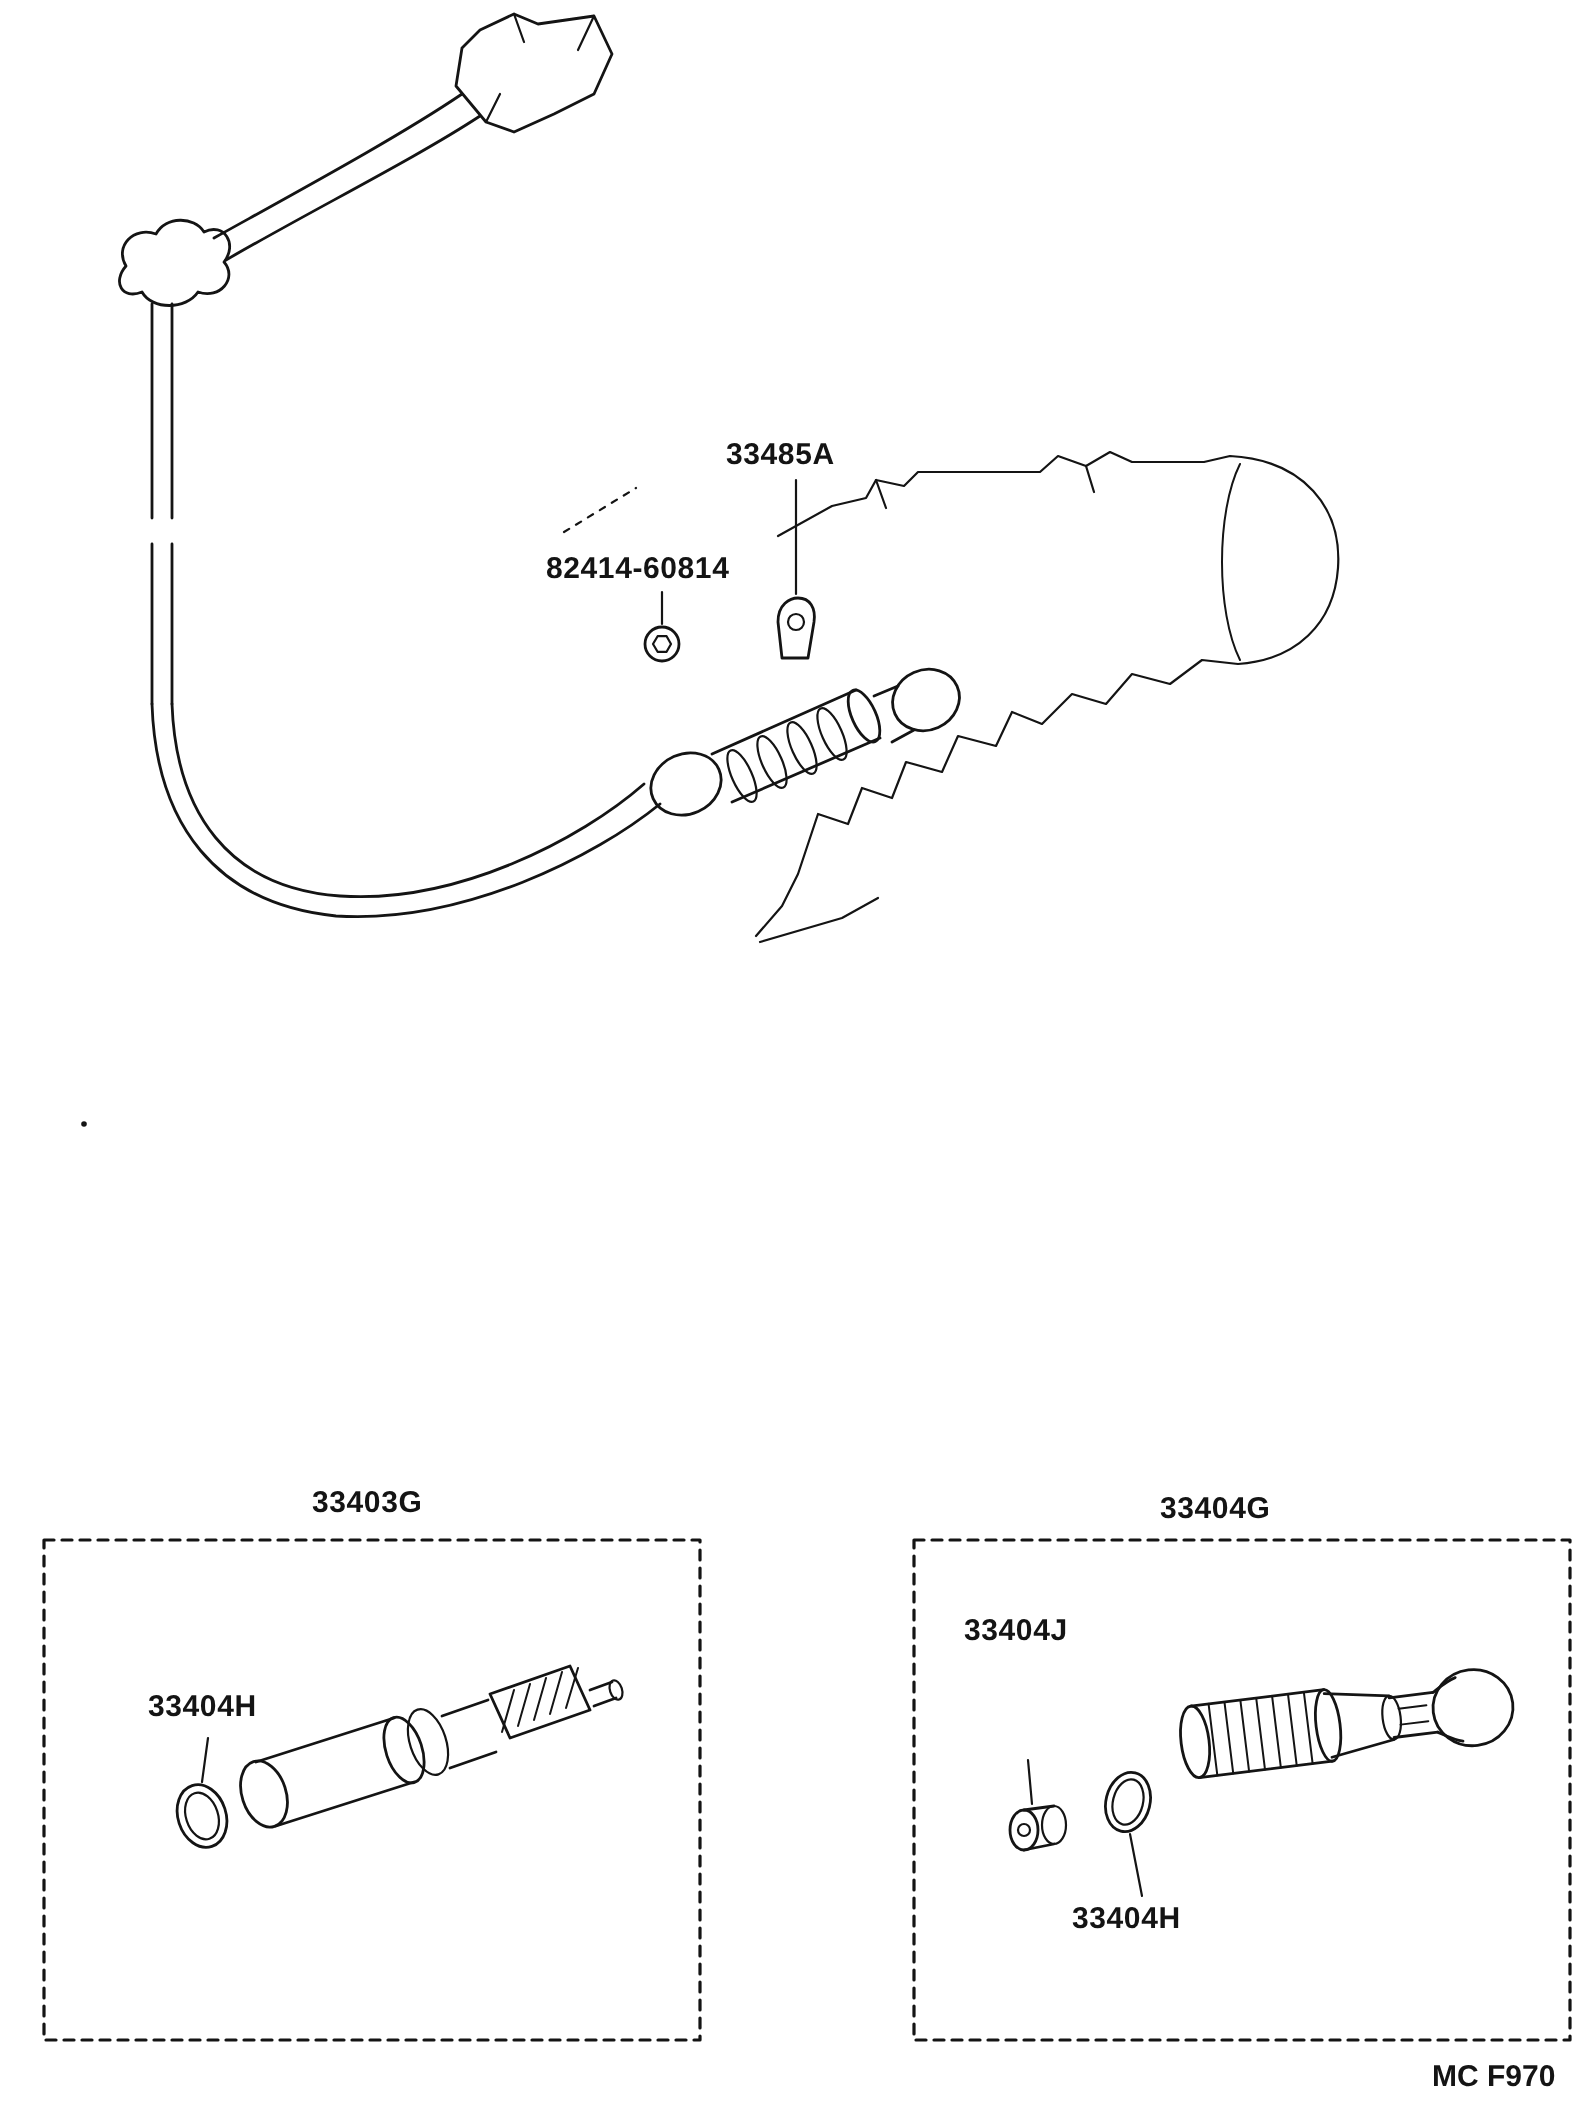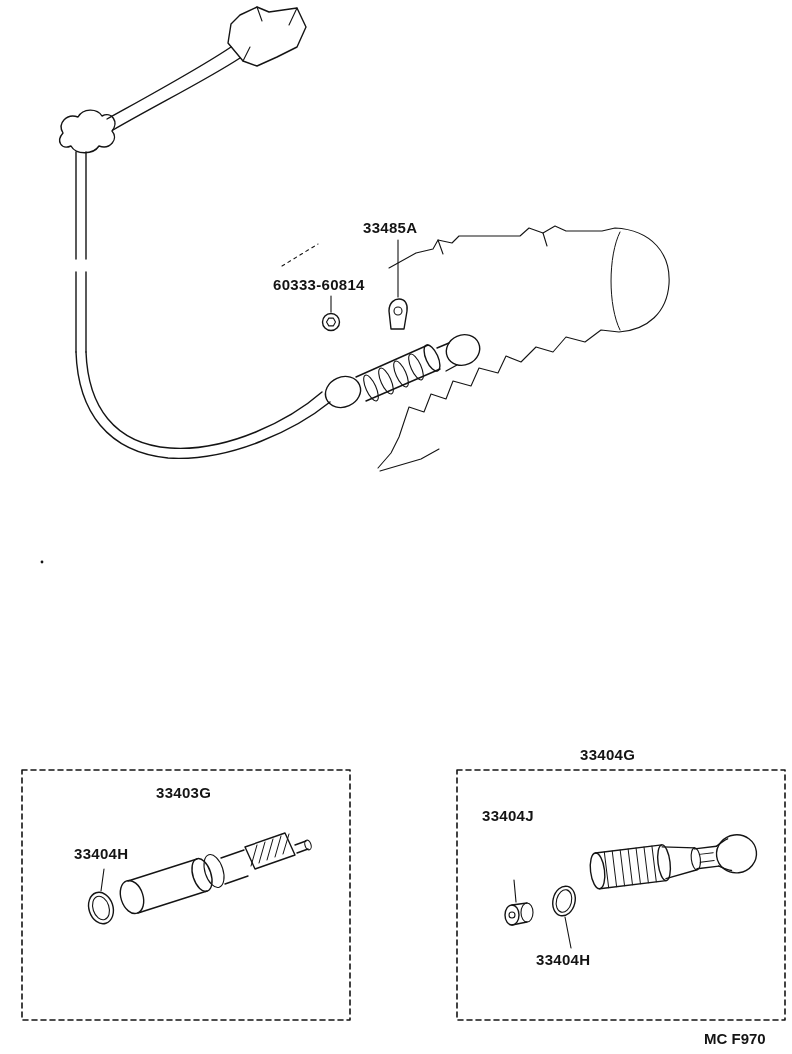--- a/index.html
+++ b/index.html
@@ -6,21 +6,21 @@
   .page{
     position:relative;width:792px;height:1054px;background:#ffffff;
     font-family:"Liberation Sans",sans-serif;overflow:hidden;
   }
   .page svg{position:absolute;left:0;top:0;}
   .part-label{
     position:absolute;font-size:15px;font-weight:700;color:#141414;
     white-space:nowrap;letter-spacing:.3px;
   }
   .footer-code{
-    position:absolute;font-size:15px;font-weight:700;color:#141414;white-space:nowrap;
+    position:absolute;font-size:15px;font-weight:700;color:#141414;white-space:nowrap;margin-left:12px;
   }
 </style>
 </head>
 <body>
 
 <div class="page">
 
   <svg width="792" height="1054" viewBox="0 0 792 1054" aria-hidden="true">
     <g stroke="#141414" fill="none" stroke-width="1.4" stroke-linecap="round" stroke-linejoin="round">
 
@@ -113,23 +113,23 @@
         </g>
         <path d="M514 880 L516 902" stroke-width="1.1"></path>
         <path d="M571 948 L565 917" stroke-width="1.1"></path>
       </g>
 
     </g>
   </svg>
 
   <div class="part-label" style="left:363px;top:219px">33485A</div>
 
-  <div class="part-label" style="left:273px;top:276px">60333-60814</div>
+  <div class="part-label" style="left:273px;top:276px">82414-60814</div>
 
-  <div class="part-label" style="left:156px;top:784px">33403G</div>
+  <div class="part-label" style="left:156px;top:743px">33403G</div>
 
   <div class="part-label" style="left:74px;top:845px">33404H</div>
 
   <div class="part-label" style="left:580px;top:746px">33404G</div>
 
   <div class="part-label" style="left:482px;top:807px">33404J</div>
 
   <div class="part-label" style="left:536px;top:951px">33404H</div>
 
   <div class="footer-code" style="left:704px;top:1030px">MC F970</div>

